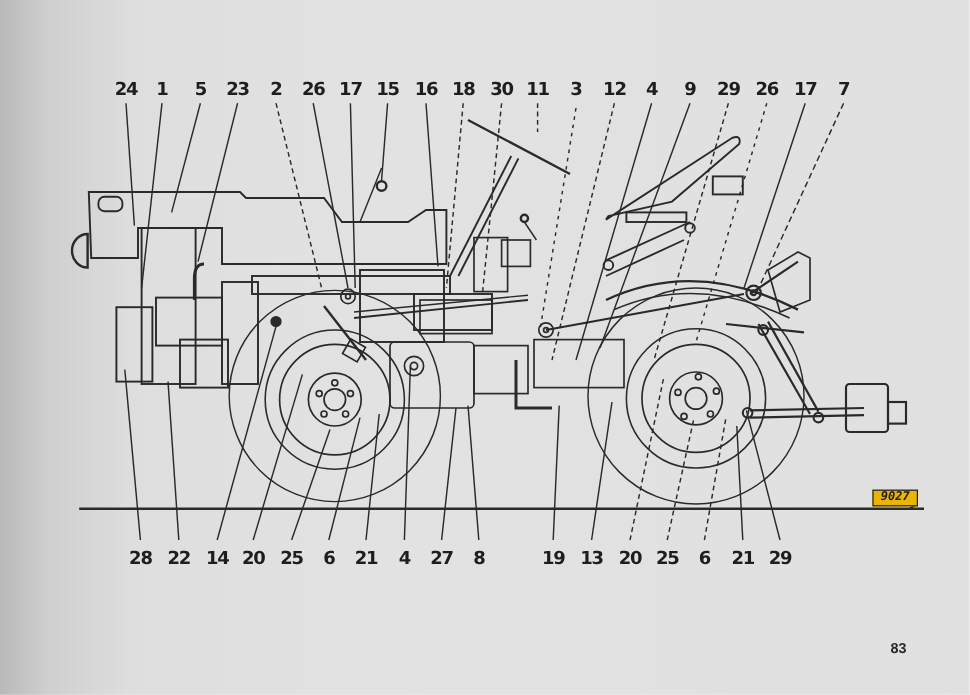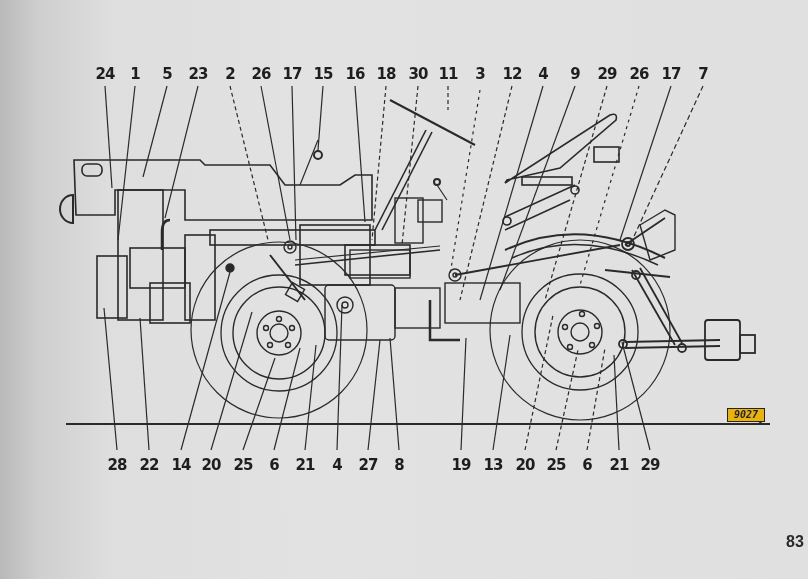--- a/index.html
+++ b/index.html
@@ -6,21 +6,21 @@
   body{width:808px;height:579px;overflow:hidden;position:relative;
     background:linear-gradient(90deg,#b9b9b9 0px,#cfcfcf 40px,#dedede 110px,#e2e2e2 300px,#e0e0e0 808px);
     font-family:"DejaVu Sans",sans-serif;}
   #page{position:absolute;left:0;top:0;width:808px;height:579px;}
   .callout{position:absolute;font-family:"DejaVu Sans",sans-serif;font-weight:bold;font-size:15px;
     color:#1e1e1e;letter-spacing:-1px;transform:translateX(-50%);line-height:15px;white-space:nowrap;}
   #figref{position:absolute;left:727px;top:408px;width:36px;height:12px;border:1.5px solid #222;
     font-family:"DejaVu Sans Mono",monospace;font-style:italic;font-weight:bold;font-size:10px;line-height:12px;
     text-align:center;color:#222;background:#eab308;}
   #pagenum{position:absolute;left:742px;top:533px;font-family:"Liberation Sans",sans-serif;font-weight:bold;
-    font-size:16px;color:#2a2a2a;margin-left:44px;}
+    font-size:12px;color:#2a2a2a;}
   svg{position:absolute;left:0;top:0;}
 </style>
 </head>
 <body>
 
 <div id="page">
 
   <svg width="808" height="579" viewBox="0 0 808 579" stroke="#2a2a2a" fill="none" stroke-width="1.4">
 
     <line x1="66" y1="424" x2="770" y2="424" stroke-width="2"></line>

